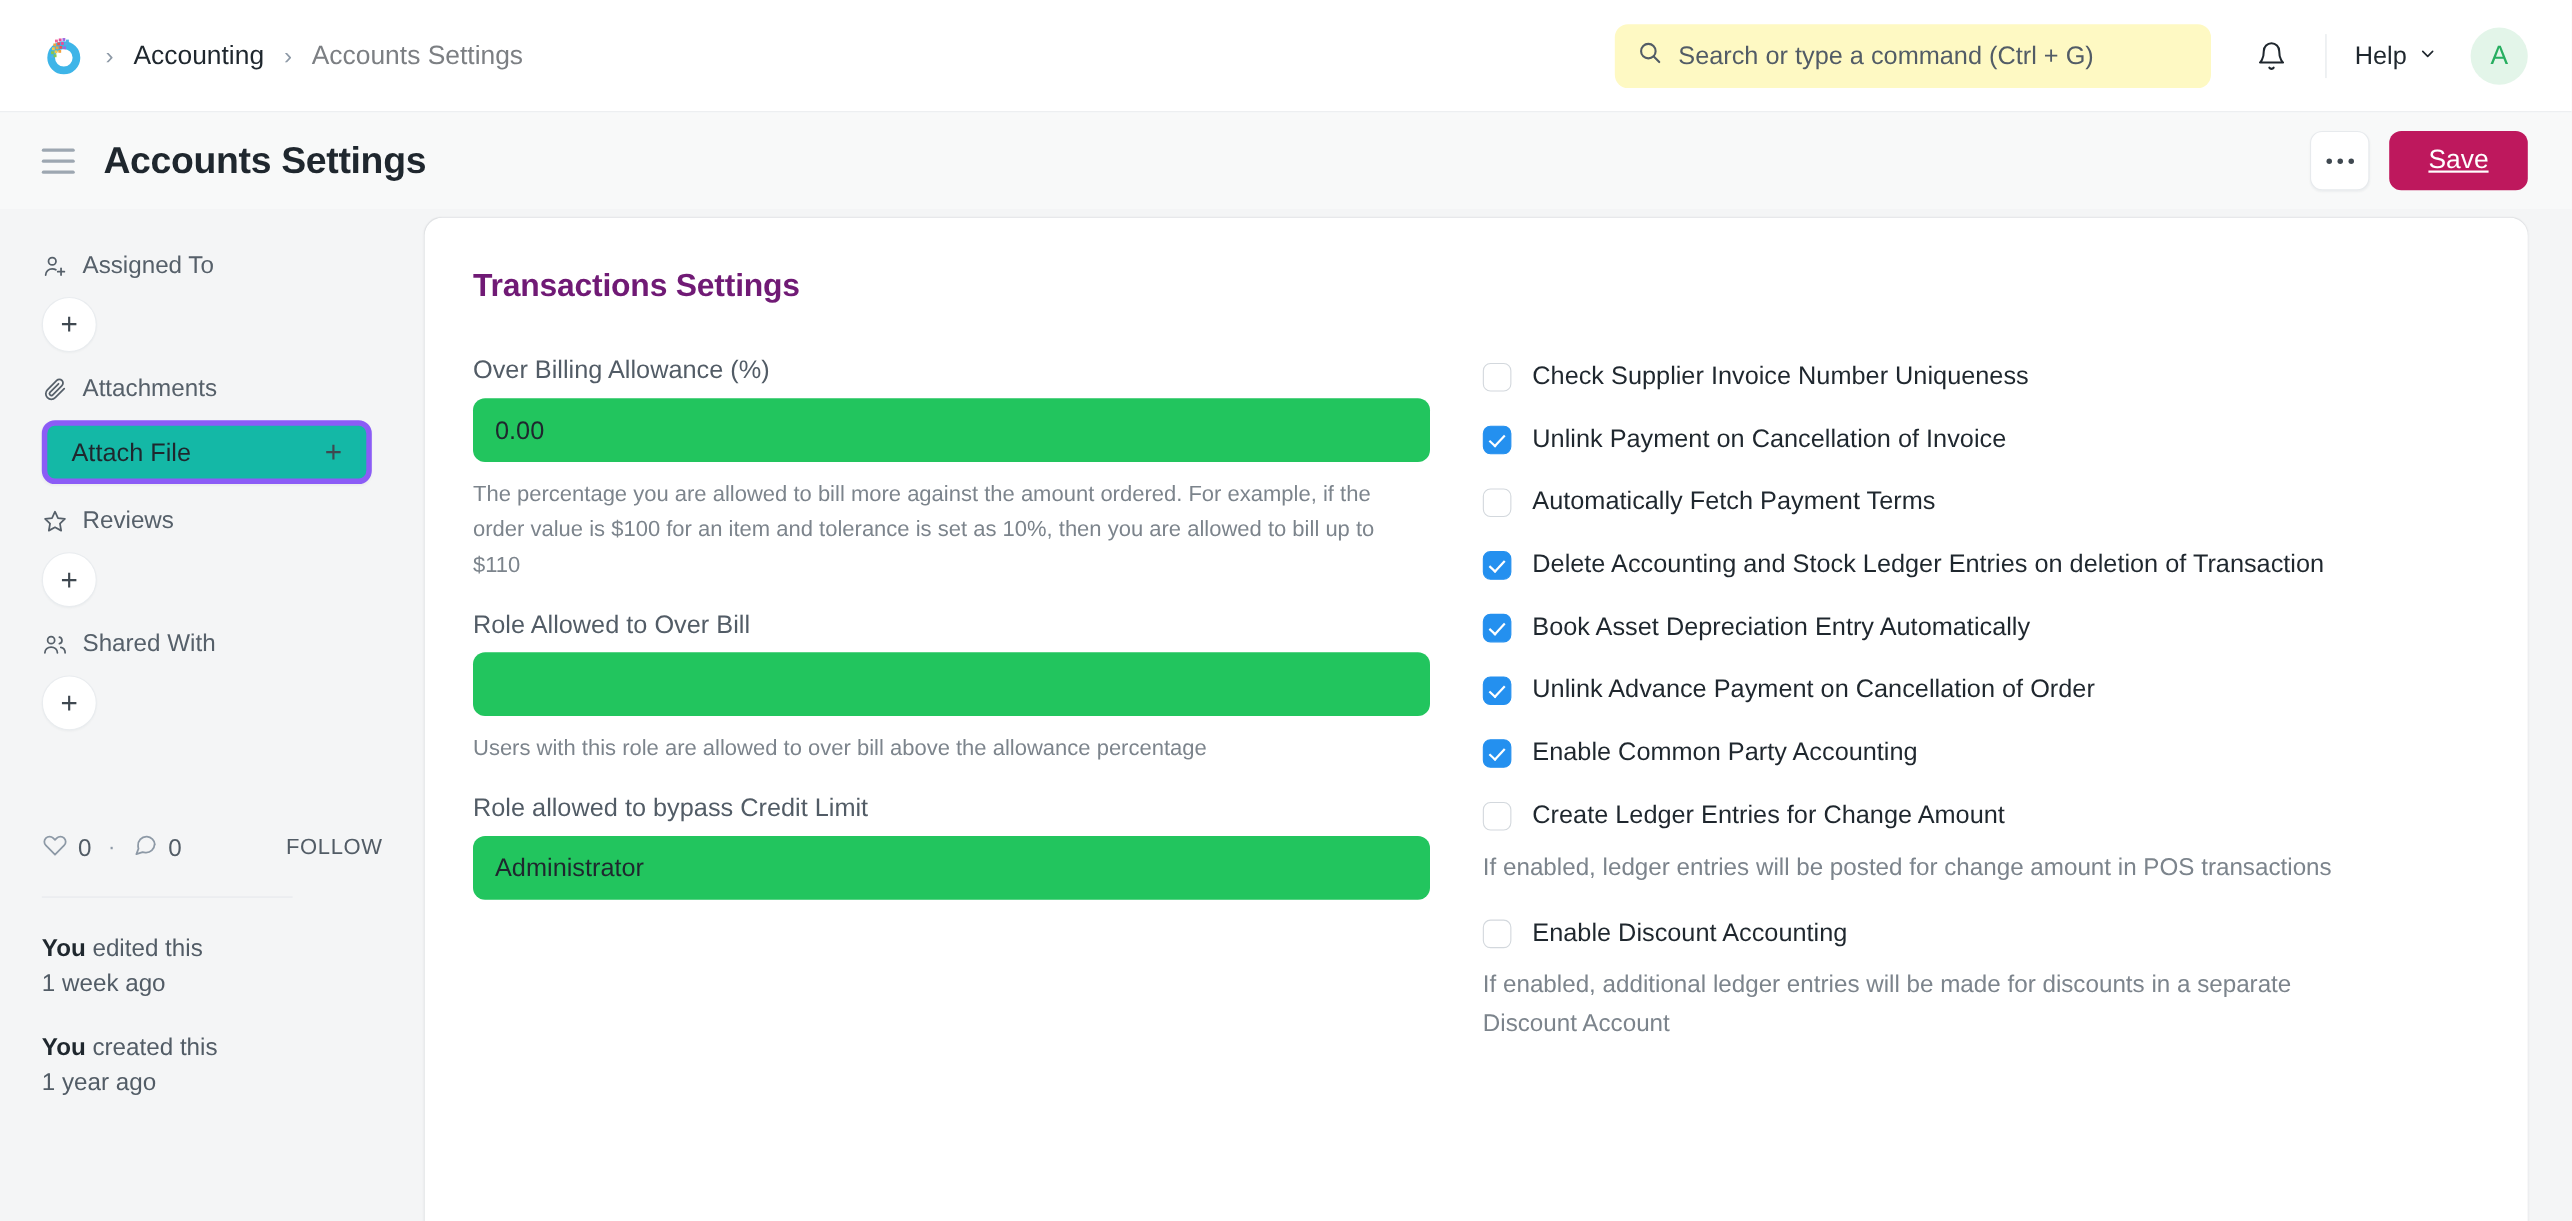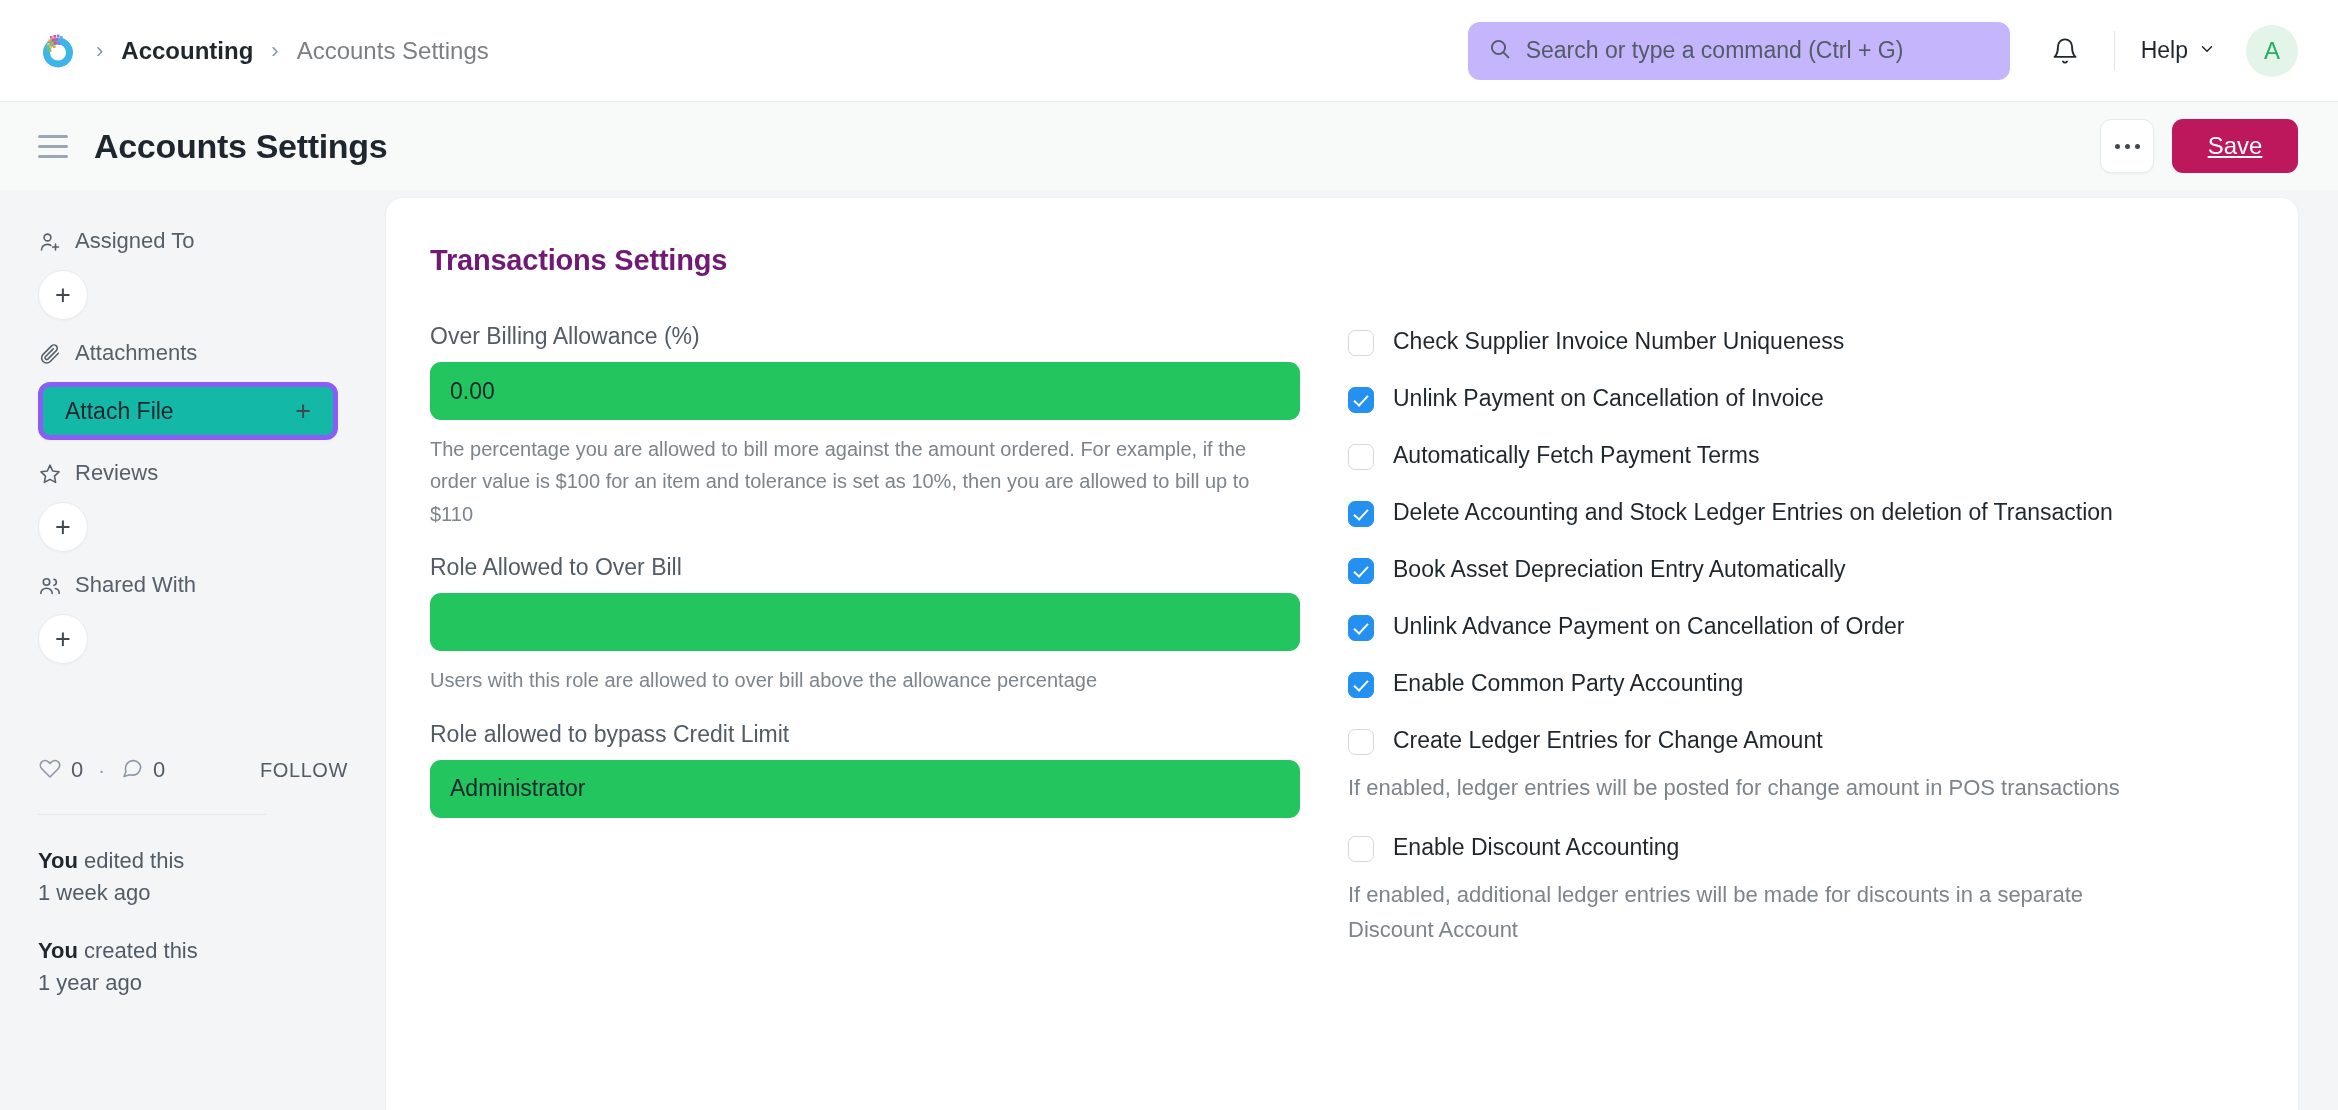--- a/index.html
+++ b/index.html
@@ -31,40 +31,40 @@
   .crumb-sep {
     color: #8d99a6;
     font-size: 22px;
     margin: 0 18px;
     font-weight: 400;
     user-select: none;
   }
   .crumb-link {
     font-size: 24px;
     color: #1f272e;
-    font-weight: 700;
+    font-weight: 400;
     white-space: nowrap;
   }
   .crumb-current {
     font-size: 24px;
     color: #7c7f83;
     font-weight: 400;
     white-space: nowrap;
   }
 
   .nav-right {
     margin-left: auto;
     display: flex;
     align-items: center;
     gap: 0;
   }
   .searchbox {
     width: 542px;
     height: 58px;
-    background: #c4b5fd;
+    background: #fef9c3;
     border-radius: 12px;
     display: flex;
     align-items: center;
     padding: 0 20px;
     gap: 14px;
   }
   .searchbox .placeholder {
     font-size: 23px;
     color: #525c66;
     white-space: nowrap;

